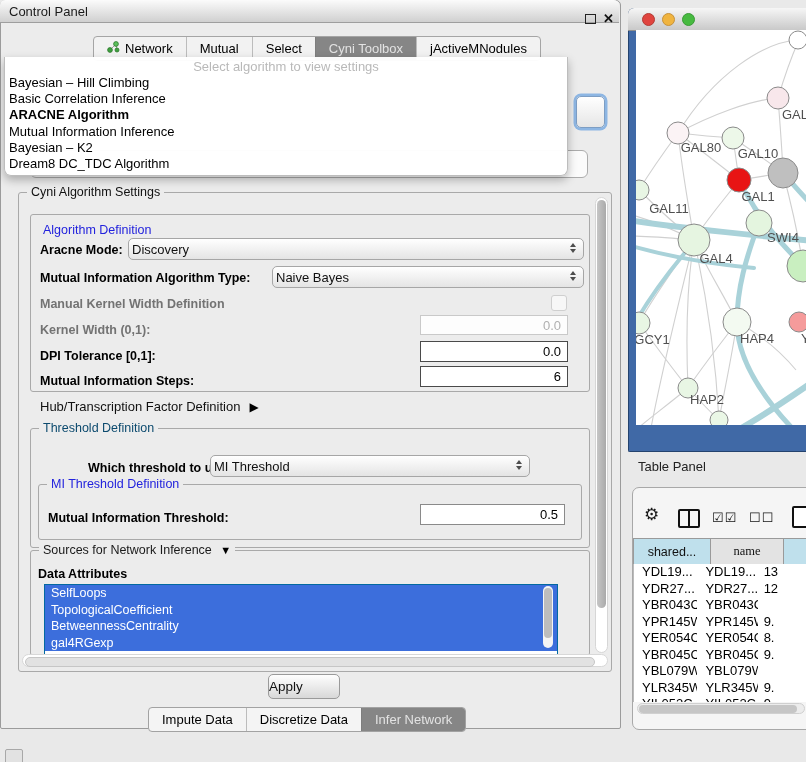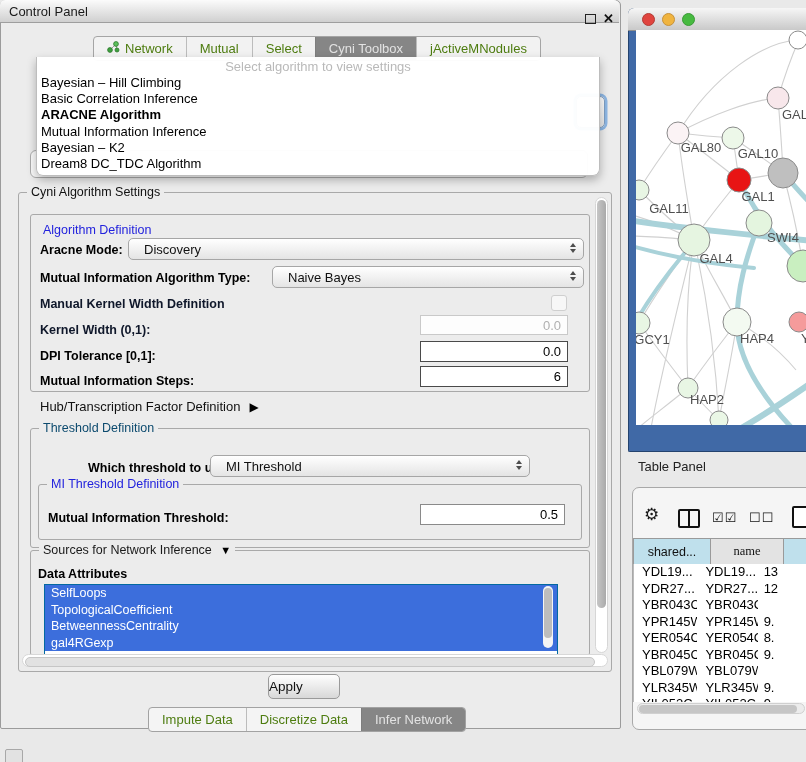--- a/index.html
+++ b/index.html
@@ -15,27 +15,27 @@
                border-bottom:1px solid #9e9e9e;border-radius:5px 5px 0 0;
                display:flex;align-items:center;}
   #cp-title{font-size:13px;color:#1a1a1a;padding-left:9px;}
   #cp-float{left:585px;top:14px;width:9px;height:8px;border:1.5px solid #222;background:transparent;}
   #cp-close{left:603px;top:11px;font-size:13px;font-weight:700;color:#111;line-height:16px;}
 
   
   #top-tabs{left:93px;top:36px;height:23px;display:flex;border:1px solid #a5a5a5;
             border-radius:4px;background:#f2f2f2;overflow:hidden;}
   .tab{display:flex;align-items:center;padding:0 13px;font-size:13px;line-height:22px;
-       color:#4d7c0f;border-left:1px solid #bcbcbc;white-space:nowrap;}
+       color:#000000;border-left:1px solid #bcbcbc;white-space:nowrap;}
   .tab:first-child{border-left:none;}
   .tab.selected{background:#868686;color:#e3e3e3;border-left-color:#7e7e7e;}
   .tab .ticon{margin-right:5px;display:inline-block;}
 
   
-  #algo-popup{left:36px;top:57px;width:562px;height:117px;z-index:40;
+  #algo-popup{left:4px;top:57px;width:562px;height:117px;z-index:40;
               background:rgba(255,255,255,0.97);border:1px solid #bdbdbd;border-top:none;
               border-radius:0 0 7px 7px;box-shadow:0 4px 10px rgba(0,0,0,0.28);padding-top:1px;}
   #algo-prompt{text-align:center;color:#b9b9b9;font-size:13px;height:17px;line-height:17px;}
   .algo-item{font-size:13px;line-height:16.2px;padding-left:4px;color:#000;white-space:nowrap;}
 
   
   #frag-focus-combo{left:576px;top:96px;width:27px;height:30px;border-radius:5px;z-index:5;
                     background:linear-gradient(#fff,#e6e6e6);border:1px solid #7d9ec4;
                     box-shadow:0 0 0 2.5px #8db6e3;}
   #frag-combo2{left:30px;top:150px;width:556px;height:26px;border:1px solid #acacac;
@@ -49,26 +49,26 @@
   #algdef-group{left:30px;top:214px;width:558px;height:176px;}
   #algdef-group .chip{color:#2222dd;margin-top:16px;}
   #threshold-group{left:30px;top:428px;width:558px;height:118px;}
   #threshold-group .chip{color:#0c4a6e;}
   #mithr-group{left:38px;top:484px;width:542px;height:54px;}
   #mithr-group .chip{color:#2222dd;}
   #sources-group{left:30px;top:550px;width:558px;height:104px;}
   #sources-group .chip{color:#1a1a1a;}
 
   .flabel{position:absolute;font-size:12.5px;font-weight:700;color:#000;white-space:nowrap;}
-  .flabel.disabled{color:#0f172a;}
+  .flabel.disabled{color:#737373;}
   .plain{font-weight:400;font-size:13px;color:#111;}
 
   .combo{position:absolute;height:22px;border:1px solid #a6a6a6;border-radius:5px;
          background:linear-gradient(#ffffff,#e4e4e4);display:flex;align-items:center;
-         font-size:13px;padding-left:15px;box-sizing:border-box;}
+         font-size:13px;padding-left:3px;box-sizing:border-box;}
   .combo .arrows{position:absolute;right:7px;top:4px;display:flex;flex-direction:column;align-items:center;}
   .arr-up{width:0;height:0;border-left:3.5px solid transparent;border-right:3.5px solid transparent;
           border-bottom:4.5px solid #4d4d4d;margin-bottom:2px;}
   .arr-dn{width:0;height:0;border-left:3.5px solid transparent;border-right:3.5px solid transparent;
           border-top:4.5px solid #4d4d4d;}
 
   .field{position:absolute;background:#fff;font-size:13px;display:flex;align-items:center;
          justify-content:flex-end;padding-right:6px;box-sizing:border-box;}
   .field.disabled{border:1px solid #c9c9c9;color:#b0b0b0;background:#fdfdfd;}
   .field.strong{border:1.5px solid #4a4a4a;color:#000;}

